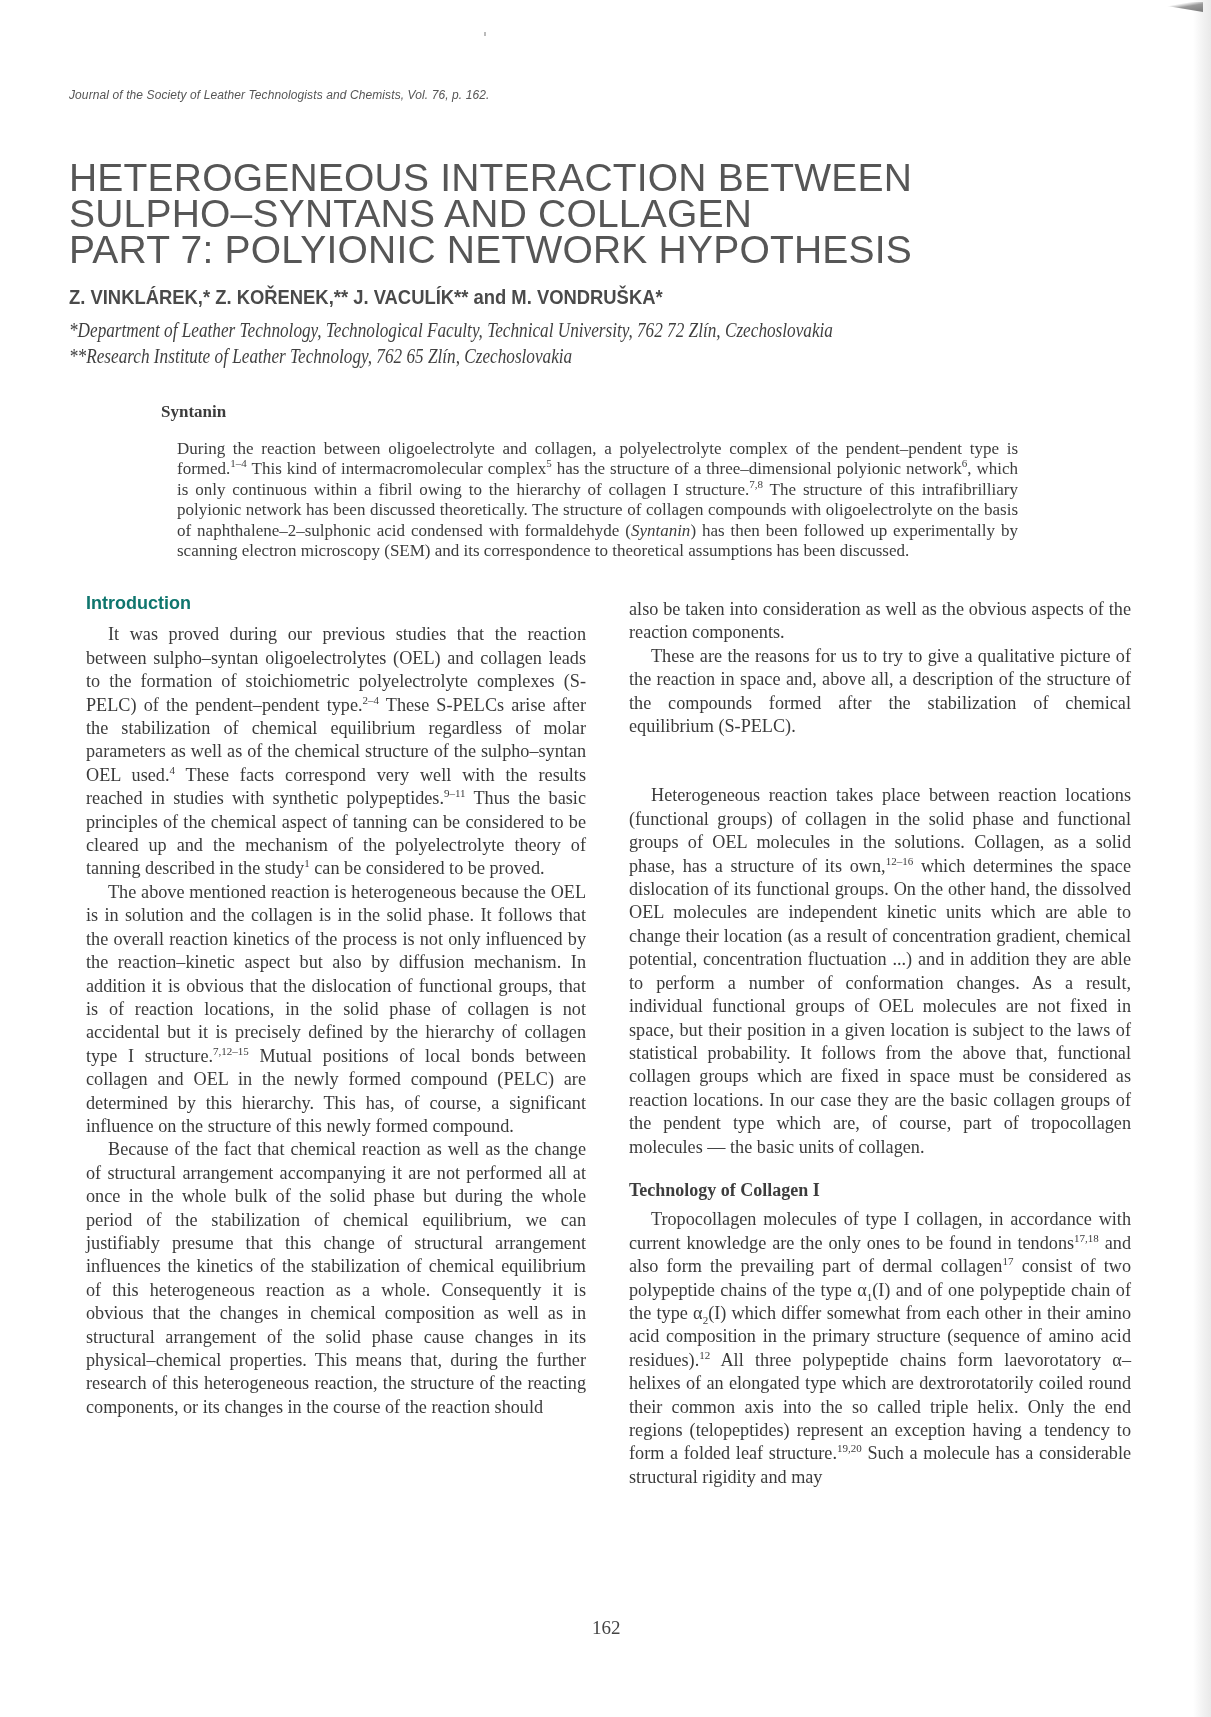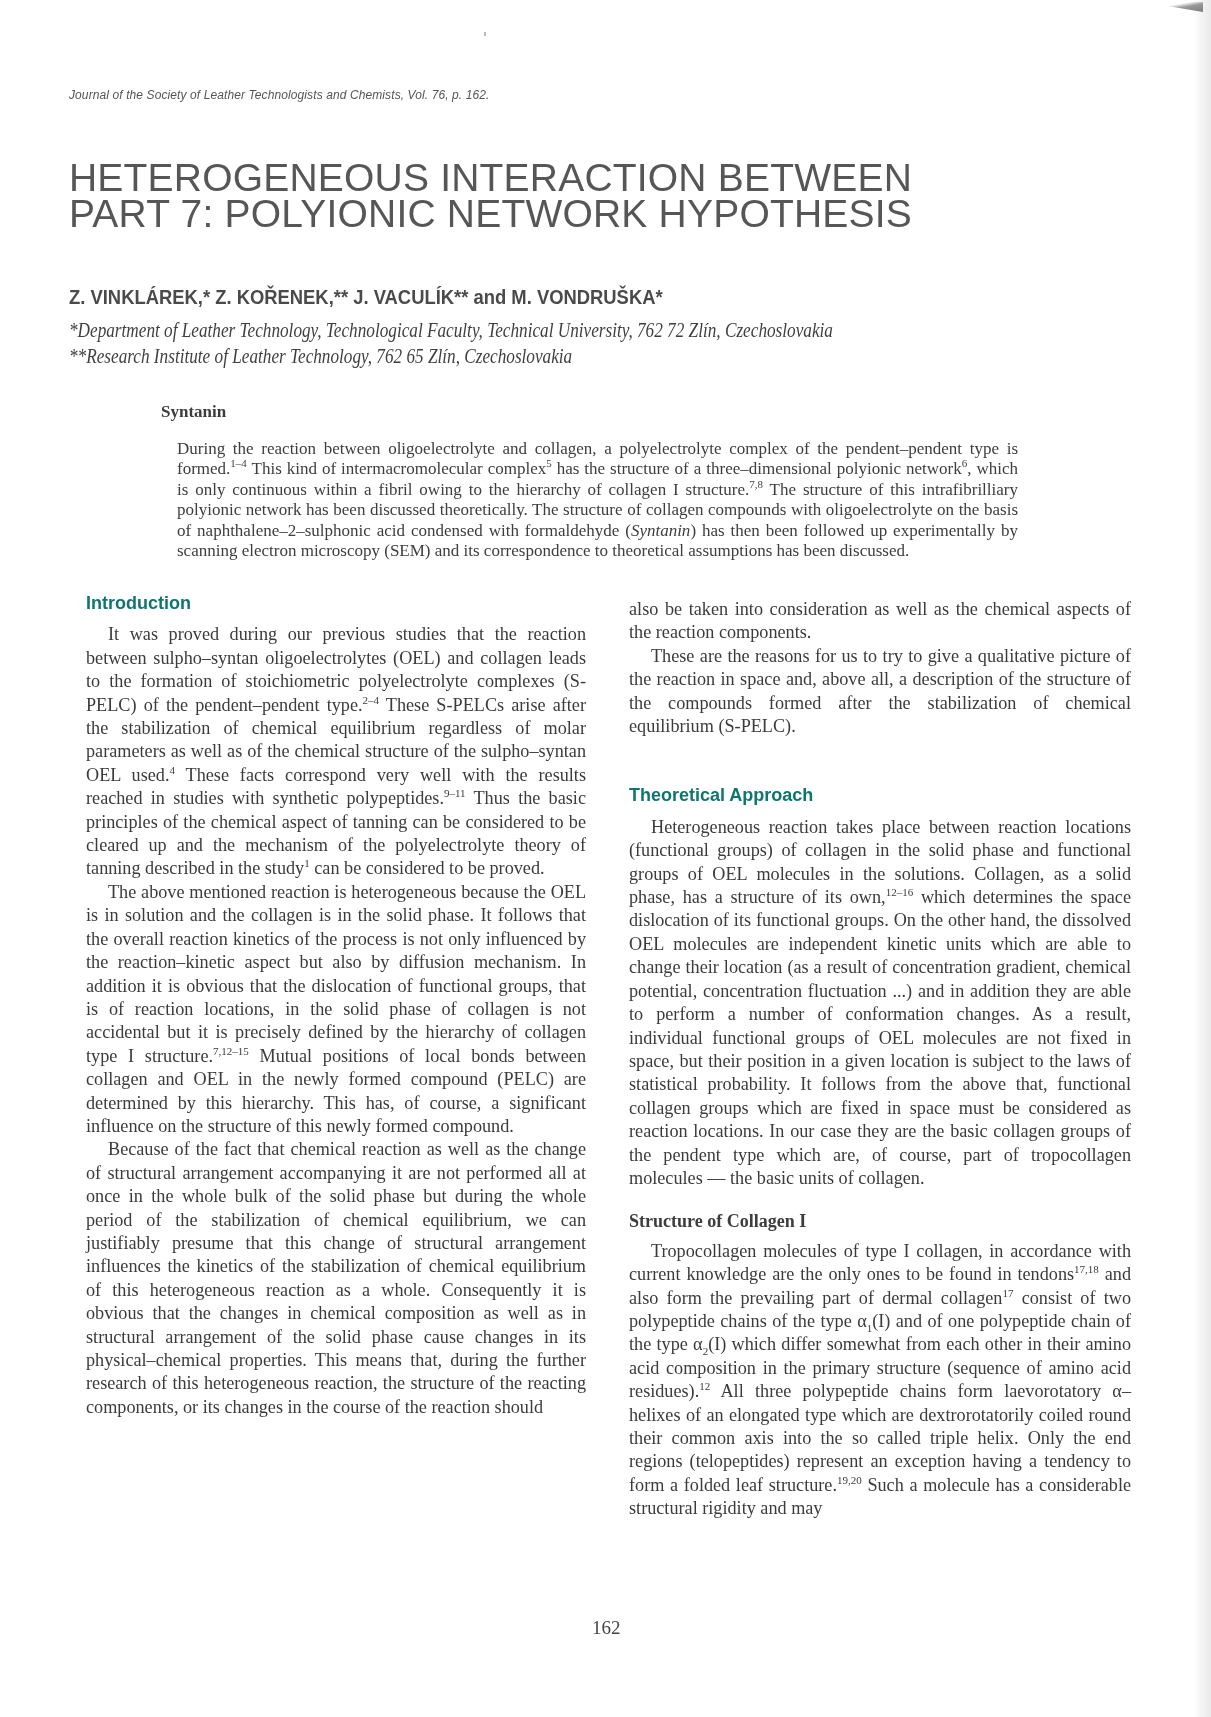--- a/index.html
+++ b/index.html
@@ -76,42 +76,42 @@
 <body>
 
 <div class="speck"></div>
 <div class="page-edge"></div>
 <div class="corner-fold"></div>
 
 <div class="journal-line">Journal of the Society of Leather Technologists and Chemists, Vol. 76, p. 162.</div>
 
 <div class="title">
   <div>HETEROGENEOUS INTERACTION BETWEEN</div>
+  <div>SULPHO–SYNTANS AND COLLAGEN</div>
   <div>PART 7: POLYIONIC NETWORK HYPOTHESIS</div>
 </div>
 
 <div class="authors">Z. VINKLÁREK,* Z. KOŘENEK,** J. VACULÍK** and M. VONDRUŠKA*</div>
 <div class="affil a1">*Department of Leather Technology, Technological Faculty, Technical University, 762 72 Zlín, Czechoslovakia</div>
 <div class="affil a2">**Research Institute of Leather Technology, 762 65 Zlín, Czechoslovakia</div>
 
 <div class="summary">
   <span class="head">Syntanin</span>
   <p>During the reaction between oligoelectrolyte and collagen, a polyelectrolyte complex of the pendent–pendent type is formed.<sup>1–4</sup> This kind of intermacromolecular complex<sup>5</sup> has the structure of a three–dimensional polyionic network<sup>6</sup>, which is only continuous within a fibril owing to the hierarchy of collagen I structure.<sup>7,8</sup> The structure of this intrafibrilliary polyionic network has been discussed theoretically. The structure of collagen compounds with oligoelectrolyte on the basis of naphthalene–2–sulphonic acid condensed with formaldehyde (<i>Syntanin</i>) has then been followed up experimentally by scanning electron microscopy (SEM) and its correspondence to theoretical assumptions has been discussed.</p>
 </div>
 
 <div class="col left">
   <div class="sec-head">Introduction</div>
   <p>It was proved during our previous studies that the reaction between sulpho–syntan oligoelectrolytes (OEL) and collagen leads to the formation of stoichiometric polyelectrolyte complexes (S-PELC) of the pendent–pendent type.<sup>2–4</sup> These S-PELCs arise after the stabilization of chemical equilibrium regardless of molar parameters as well as of the chemical structure of the sulpho–syntan OEL used.<sup>4</sup> These facts correspond very well with the results reached in studies with synthetic polypeptides.<sup>9–11</sup> Thus the basic principles of the chemical aspect of tanning can be considered to be cleared up and the mechanism of the polyelectrolyte theory of tanning described in the study<sup>1</sup> can be considered to be proved.</p>
   <p>The above mentioned reaction is heterogeneous because the OEL is in solution and the collagen is in the solid phase. It follows that the overall reaction kinetics of the process is not only influenced by the reaction–kinetic aspect but also by diffusion mechanism. In addition it is obvious that the dislocation of functional groups, that is of reaction locations, in the solid phase of collagen is not accidental but it is precisely defined by the hierarchy of collagen type I structure.<sup>7,12–15</sup> Mutual positions of local bonds between collagen and OEL in the newly formed compound (PELC) are determined by this hierarchy. This has, of course, a significant influence on the structure of this newly formed compound.</p>
   <p>Because of the fact that chemical reaction as well as the change of structural arrangement accompanying it are not performed all at once in the whole bulk of the solid phase but during the whole period of the stabilization of chemical equilibrium, we can justifiably presume that this change of structural arrangement influences the kinetics of the stabilization of chemical equilibrium of this heterogeneous reaction as a whole. Consequently it is obvious that the changes in chemical composition as well as in structural arrangement of the solid phase cause changes in its physical–chemical properties. This means that, during the further research of this heterogeneous reaction, the structure of the reacting components, or its changes in the course of the reaction should</p>
 </div>
 
 <div class="col right">
-  <p class="noindent">also be taken into consideration as well as the chemical aspects of the reaction components.</p>
+  <p class="noindent">also be taken into consideration as well as the obvious aspects of the reaction components.</p>
   <p>These are the reasons for us to try to give a qualitative picture of the reaction in space and, above all, a description of the structure of the compounds formed after the stabilization of chemical equilibrium (S-PELC).</p>
   <div class="gap-big"></div>
-  <div class="sec-head">Theoretical Approach</div>
   <p>Heterogeneous reaction takes place between reaction locations (functional groups) of collagen in the solid phase and functional groups of OEL molecules in the solutions. Collagen, as a solid phase, has a structure of its own,<sup>12–16</sup> which determines the space dislocation of its functional groups. On the other hand, the dissolved OEL molecules are independent kinetic units which are able to change their location (as a result of concentration gradient, chemical potential, concentration fluctuation ...) and in addition they are able to perform a number of conformation changes. As a result, individual functional groups of OEL molecules are not fixed in space, but their position in a given location is subject to the laws of statistical probability. It follows from the above that, functional collagen groups which are fixed in space must be considered as reaction locations. In our case they are the basic collagen groups of the pendent type which are, of course, part of tropocollagen molecules — the basic units of collagen.</p>
-  <div class="sub-head">Structure of Collagen I</div>
+  <div class="sub-head">Technology of Collagen I</div>
   <p>Tropocollagen molecules of type I collagen, in accordance with current knowledge are the only ones to be found in tendons<sup>17,18</sup> and also form the prevailing part of dermal collagen<sup>17</sup> consist of two polypeptide chains of the type α<sub>1</sub>(I) and of one polypeptide chain of the type α<sub>2</sub>(I) which differ somewhat from each other in their amino acid composition in the primary structure (sequence of amino acid residues).<sup>12</sup> All three polypeptide chains form laevorotatory α–helixes of an elongated type which are dextrorotatorily coiled round their common axis into the so called triple helix. Only the end regions (telopeptides) represent an exception having a tendency to form a folded leaf structure.<sup>19,20</sup> Such a molecule has a considerable structural rigidity and may</p>
 </div>
 
 <div class="page-number">162</div>
 
 </body></html>

